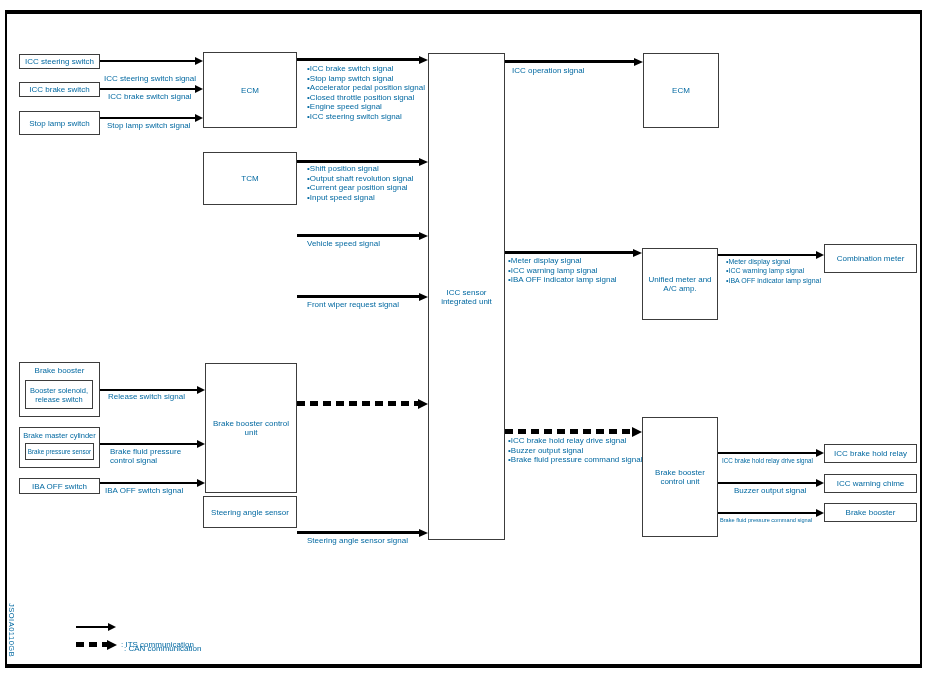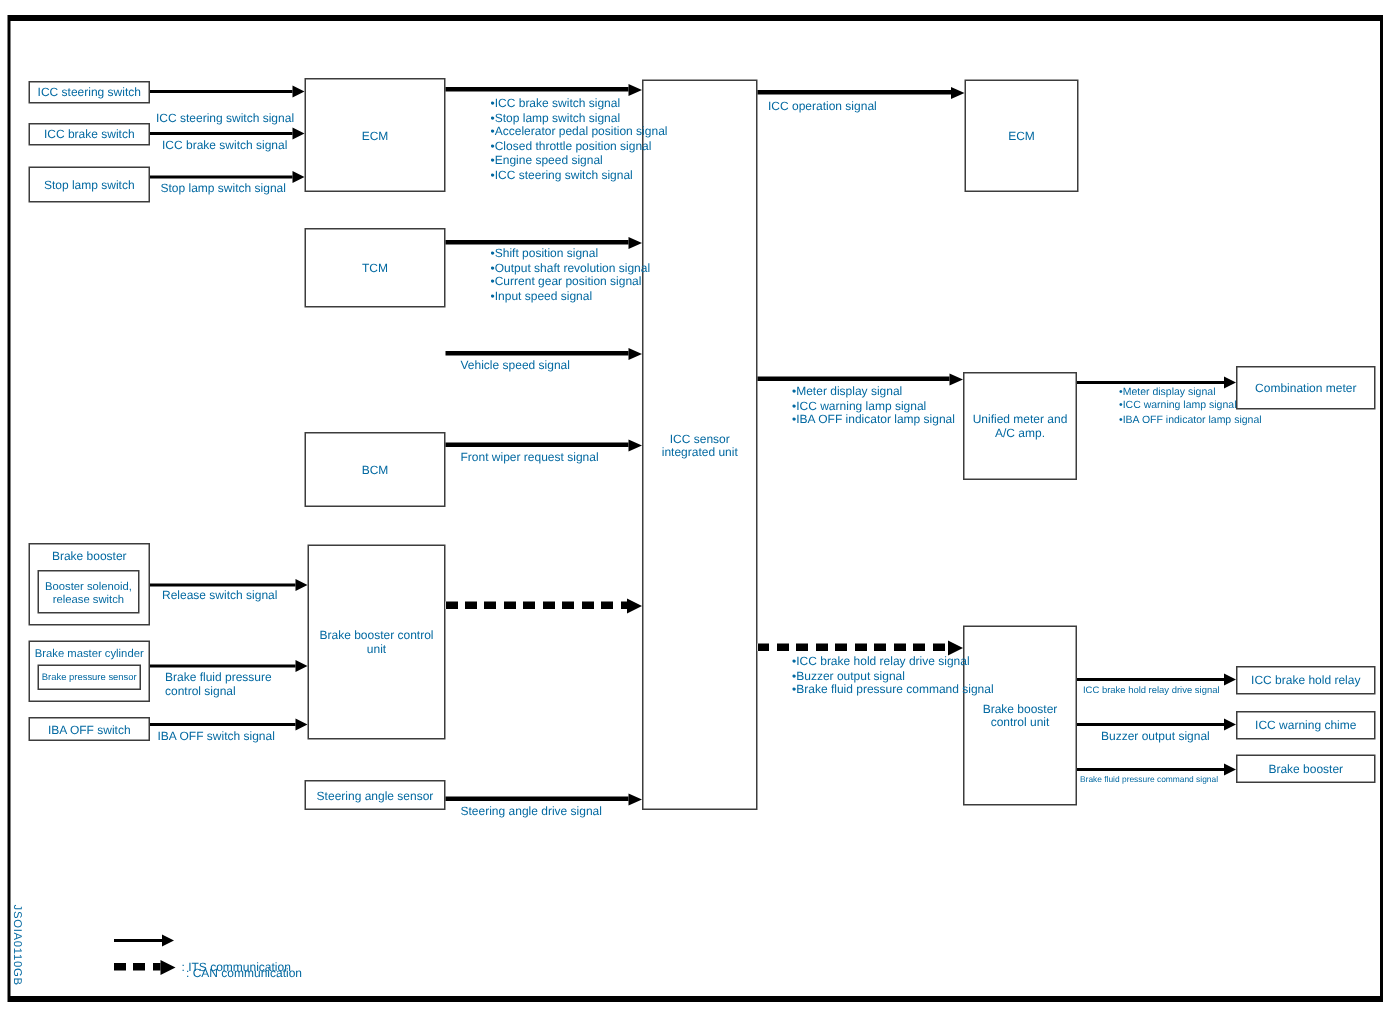--- a/index.html
+++ b/index.html
@@ -6,21 +6,21 @@
   #stage{position:relative;width:932px;height:685px;background:#fff;overflow:hidden;
          font-family:"Liberation Sans","DejaVu Sans",sans-serif;color:#0369a1;}
   #frame{position:absolute;left:5px;top:10px;width:917px;height:658px;
          border:2px solid #000;border-top-width:4px;border-bottom-width:4px;box-sizing:border-box;}
   .box{position:absolute;border:1px solid #3c3c3c;background:#fff;box-sizing:border-box;
        display:flex;align-items:center;justify-content:center;text-align:center;
        font-size:8px;line-height:9px;padding:1px;}
   .box.topalign{align-items:flex-start;padding-top:3px;}
   .lbl{position:absolute;font-size:8px;line-height:9px;white-space:nowrap;}
   .wrap{white-space:normal;}
-  .list{position:absolute;font-size:8px;line-height:9.6px;white-space:nowrap;margin-left:20px;}
+  .list{position:absolute;font-size:8px;line-height:9.6px;white-space:nowrap;}
   .list.cond{font-size:7px;line-height:9.4px;}
   .sm{font-size:6.3px;}
   .xs{font-size:5.6px;}
   
   .arr{position:absolute;background:#000;}
   .arr::after{content:"";position:absolute;right:-9px;top:50%;transform:translateY(-50%);
         width:0;height:0;border-left:9px solid #000;border-top:4.5px solid transparent;border-bottom:4.5px solid transparent;}
   .arr.can{height:3px;}
   .arr.inp{height:2px;}
   .arr.inp::after{border-left-width:8px;border-top-width:4px;border-bottom-width:4px;right:-8px;}
@@ -46,44 +46,41 @@
   <div class="box" style="left:19px;top:111px;width:81px;height:24px">
       <span>Stop lamp switch</span>
     </div>
 
   <div class="box" style="left:203px;top:52px;width:94px;height:76px">
       <span>ECM</span>
     </div>
   <div class="box" style="left:203px;top:152px;width:94px;height:53px">
       <span>TCM</span>
     </div>
-  <div class="box" style="left:203px;top:288px;width:94px;height:50px">
-      <span>BCM</span>
-    </div>
 
   <div class="box topalign" style="left:19px;top:362px;width:81px;height:55px">
       <span>Brake booster</span>
     </div>
   <div class="box wrap" style="left:25px;top:380px;width:68px;height:29px;font-size:7.5px">
       <span>Booster solenoid, release switch</span>
     </div>
   <div class="box topalign" style="left:19px;top:427px;width:81px;height:41px;font-size:7.5px">
       <span>Brake master cylinder</span>
     </div>
   <div class="box sm" style="left:25px;top:443px;width:69px;height:17px">
       <span>Brake pressure sensor</span>
     </div>
   <div class="box" style="left:19px;top:478px;width:81px;height:16px">
       <span>IBA OFF switch</span>
     </div>
 
   <div class="box wrap" style="left:205px;top:363px;width:92px;height:130px">
       <span>Brake booster control unit</span>
     </div>
-  <div class="box" style="left:203px;top:520px;width:94px;height:20px">
+  <div class="box" style="left:203px;top:496px;width:94px;height:32px">
       <span>Steering angle sensor</span>
     </div>
 
   <div class="box wrap" style="left:428px;top:53px;width:77px;height:487px">
       <span>ICC sensor integrated unit</span>
     </div>
 
   <div class="box" style="left:643px;top:53px;width:76px;height:75px">
       <span>ECM</span>
     </div>
@@ -132,21 +129,21 @@
   <div class="arr thin" style="left:718px;top:512px;width:98px"></div>
 
   <div class="lbl" style="left:104px;top:74px">ICC steering switch signal</div>
   <div class="lbl" style="left:108px;top:92px">ICC brake switch signal</div>
   <div class="lbl" style="left:107px;top:121px">Stop lamp switch signal</div>
   <div class="lbl" style="left:307px;top:239px">Vehicle speed signal</div>
   <div class="lbl" style="left:307px;top:300px">Front wiper request signal</div>
   <div class="lbl" style="left:108px;top:392px">Release switch signal</div>
   <div class="lbl wrap" style="left:110px;top:447px;width:84px;white-space:normal">Brake fluid pressure control signal</div>
   <div class="lbl" style="left:105px;top:486px">IBA OFF switch signal</div>
-  <div class="lbl" style="left:307px;top:536px">Steering angle drive signal</div>
+  <div class="lbl" style="left:307px;top:536px">Steering angle sensor signal</div>
   <div class="lbl" style="left:512px;top:66px">ICC operation signal</div>
   <div class="lbl sm" style="left:722px;top:456px">ICC brake hold relay drive signal</div>
   <div class="lbl" style="left:734px;top:486px">Buzzer output signal</div>
   <div class="lbl xs" style="left:720px;top:516px">Brake fluid pressure command signal</div>
 
   <div class="list" style="left:307px;top:64px">
       <div>•ICC brake switch signal</div>
       <div>•Stop lamp switch signal</div>
       <div>•Accelerator pedal position signal</div>
       <div>•Closed throttle position signal</div>

